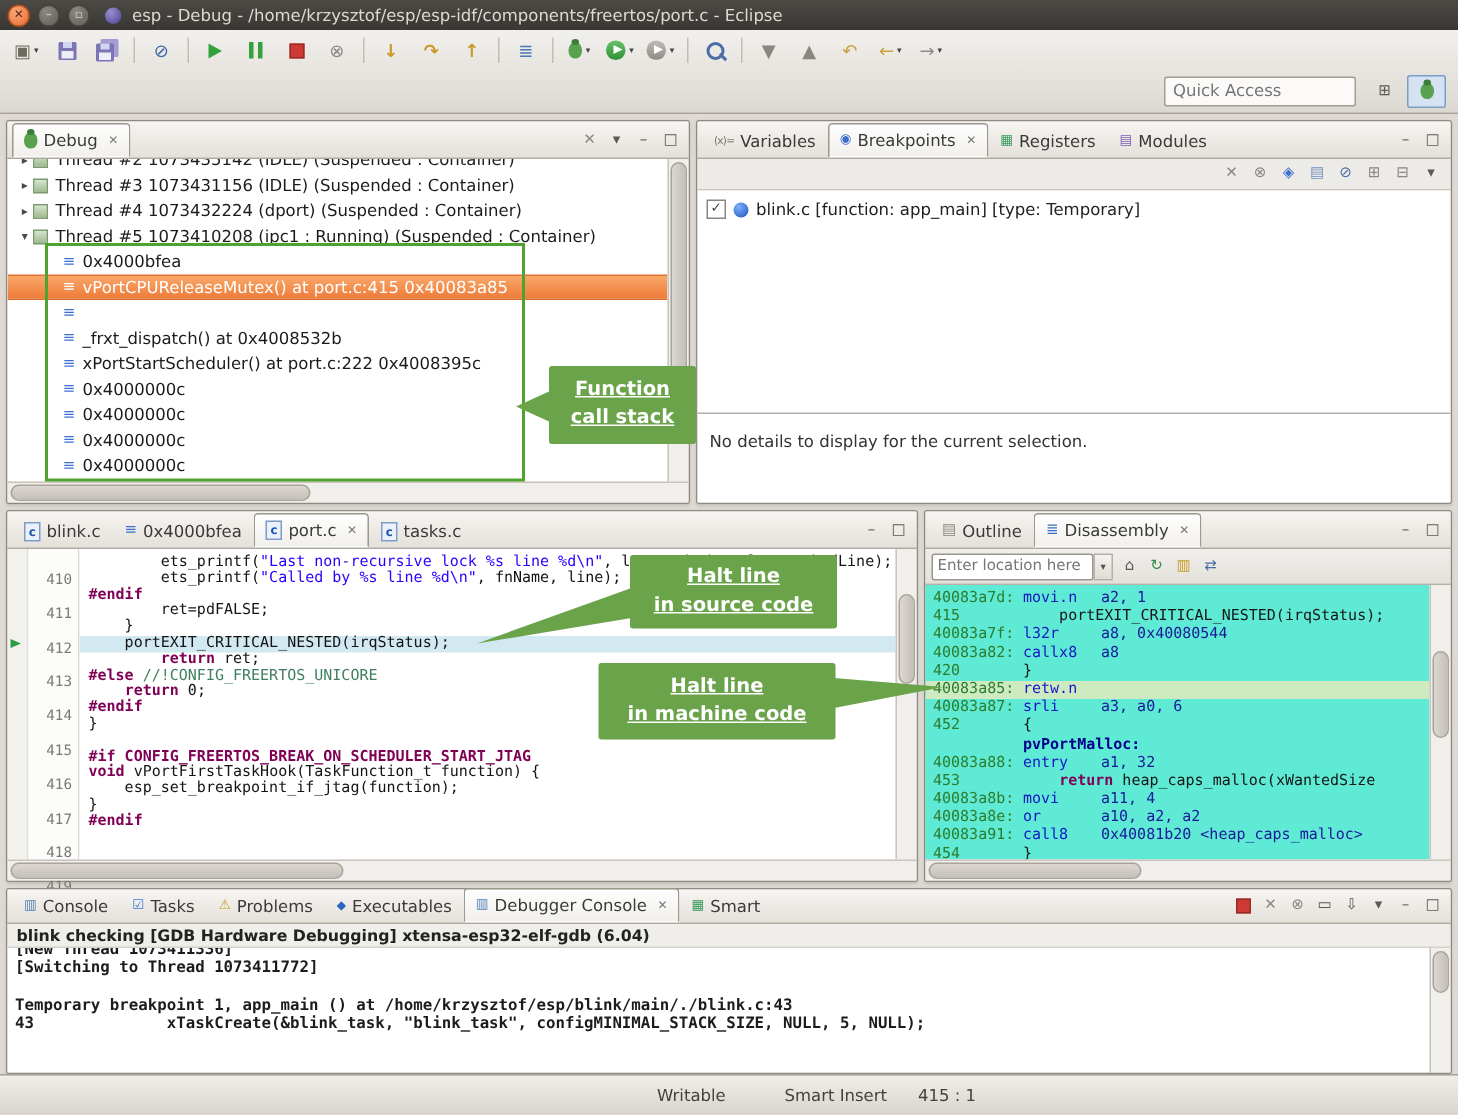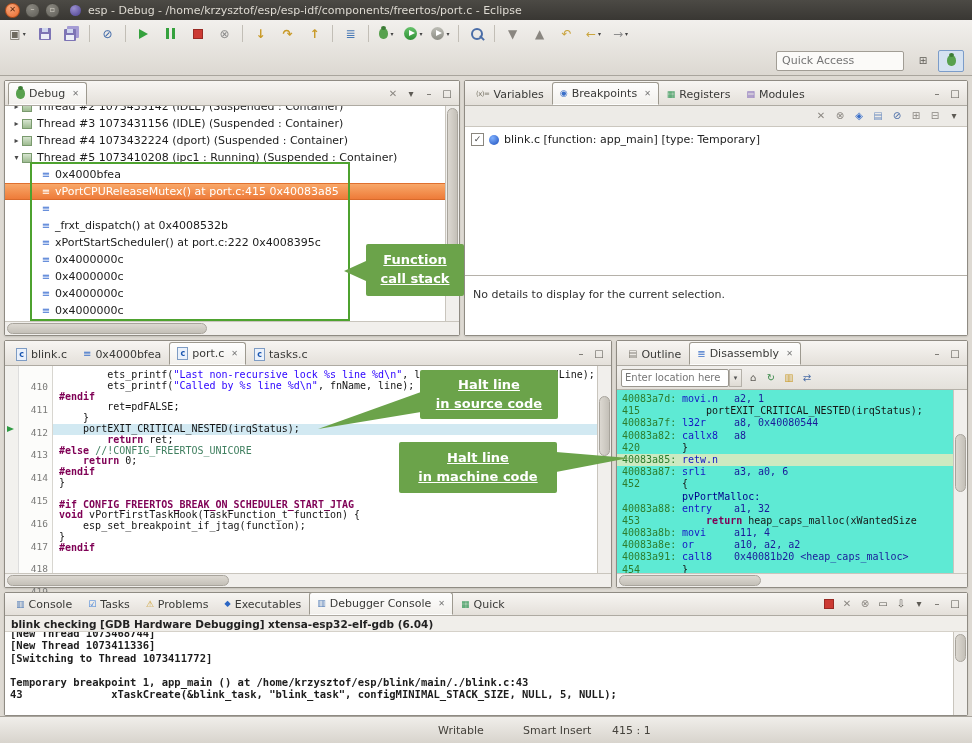--- a/index.html
+++ b/index.html
@@ -120,21 +120,21 @@
     height:18px;width:13px;display:inline-flex;align-items:center;justify-content:center;margin-left:-3px;box-sizing:border-box;}
   #disasm-rows{flex:1;background:#5eead4;padding:3px 0 0 5px;overflow:hidden;white-space:pre;
     font:10px/12.2px "DejaVu Sans Mono","Liberation Mono",monospace;}
   .dr{height:12.2px;}
   .dr.halt{background:#cdeac1;margin-left:-5px;padding-left:5px;}
   .d-addr,.d-ln{display:inline-block;width:60px;color:#2d7d2d;}
   .d-mn{display:inline-block;width:52px;color:#1616c4;}
   .d-ops{color:#1a1a99;}
   .d-src{color:#161616;}
   .d-kw{color:#7f0055;font-weight:bold;}
-  .d-lbl{color:#00008b;font-weight:normal;}
+  .d-lbl{color:#00008b;font-weight:bold;}
   
   #p-console{left:4px;top:592px;width:964px;height:124px;}
   #p-console .tabrow{height:22px;}
   #co-label{height:15px;background:#f0eeea;border-bottom:1px solid #d5d1c9;font-size:10.5px;
     font-weight:bold;color:#222;padding-left:6px;display:flex;align-items:center;flex:none;white-space:nowrap;}
   #console-lines{flex:1;background:#fff;padding-left:5px;overflow:hidden;color:#1c1c1c;
     font:bold 10.5px/12.3px "DejaVu Sans Mono","Liberation Mono",monospace;}
   .conl{height:12.3px;white-space:pre;}
   .conl:first-child{margin-top:-5px;}
   
@@ -598,21 +598,21 @@
           <span class="tic tic-executables">◆</span>
           <span class="tlabel">Executables</span>
         </span>
         <span class="tab active">
           <span class="tic tic-console">▥</span>
           <span class="tlabel">Debugger Console</span>
           <span class="tclose">✕</span>
         </span>
         <span class="tab">
           <span class="tic tic-memory">▦</span>
-          <span class="tlabel">Quick</span>
+          <span class="tlabel">Smart</span>
         </span>
       </span>
     <span class="tabspacer"></span>
     <span class="winicons" id="co-hicons">
         <span class="hbtn">
           <span class="ci i-stop"></span>
         </span>
         <span class="hbtn">
           <span class="hg" style="color: rgb(138, 134, 128);">✕</span>
         </span>
@@ -632,21 +632,20 @@
           <span class="hg" style="color: rgb(93, 90, 84);">–</span>
         </span>
         <span class="hbtn">
           <span class="hg" style="color: rgb(93, 90, 84);">□</span>
         </span>
       </span>
   </div>
   <div id="co-label">blink checking [GDB Hardware Debugging] xtensa-esp32-elf-gdb (6.04)</div>
   <div class="content-row">
     <div id="console-lines">
-        <div class="conl">[New Thread 1073468744]</div>
         <div class="conl">[New Thread 1073411336]</div>
         <div class="conl">[Switching to Thread 1073411772]</div>
         <div class="conl"> </div>
         <div class="conl">Temporary breakpoint 1, app_main () at /home/krzysztof/esp/blink/main/./blink.c:43</div>
         <div class="conl">43              xTaskCreate(&amp;blink_task, "blink_task", configMINIMAL_STACK_SIZE, NULL, 5, NULL);</div>
       </div>
     <div class="vscroll">
       <div class="vthumb" style="top:2px;height:26px"></div>
     </div>
   </div>

